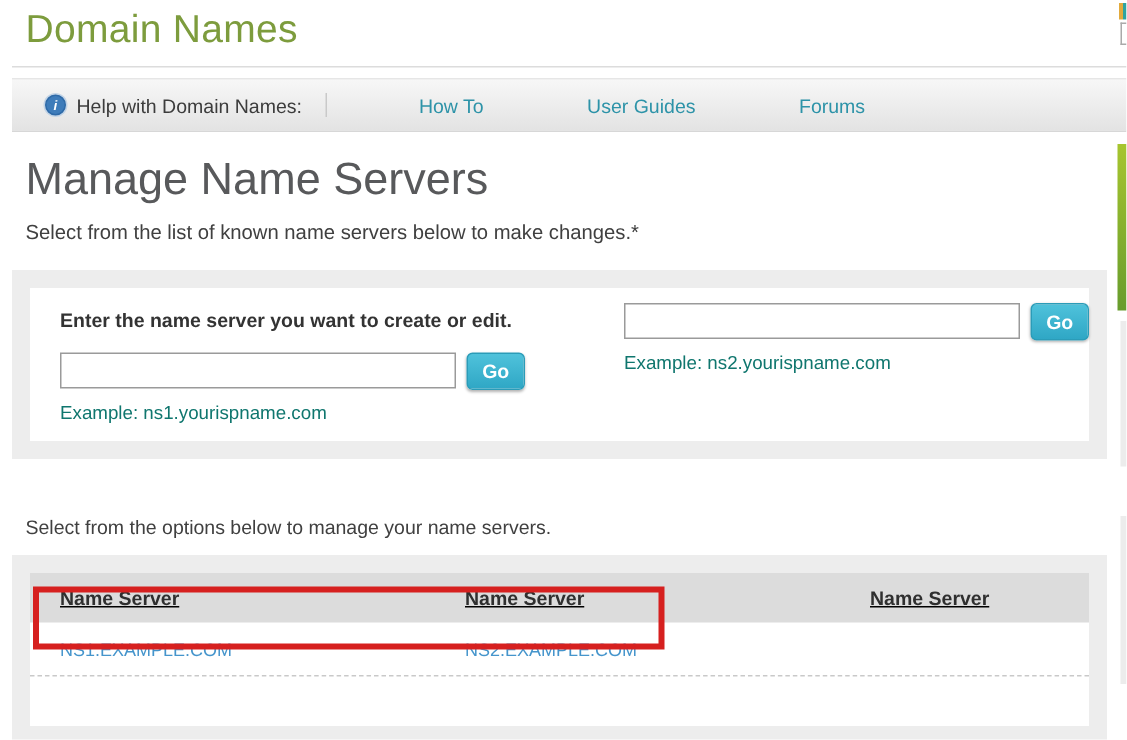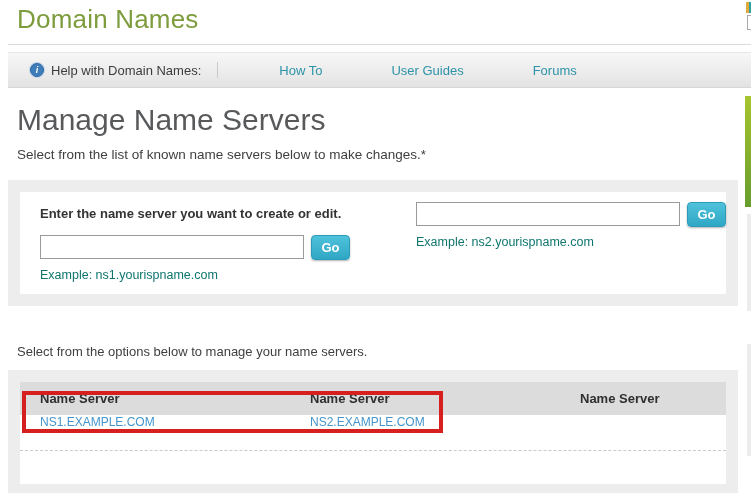--- a/index.html
+++ b/index.html
@@ -37,24 +37,24 @@
     background:linear-gradient(#4fc2db,#2fa7c5); color:#fff; font-size:13px; font-weight:bold;
     box-shadow:0 1px 2px rgba(0,0,0,.3); cursor:pointer; }
   .example-text { color:#0f766e; font-size:12.5px; margin-top:8px; }
 
   
   .options-text { color:#404040; font-size:13px; margin:38px 0 0 17px; }
 
   
   .table-panel { margin:11px 0 0 8px; width:730px; background:#ededed; padding:12px; }
   .table-inner { background:#fff; }
-  .thead-row { display:flex; align-items:center; height:33px; background:#dcdcdc; }
+  .thead-row { display:flex; align-items:center; height:33px; background:#dcdcdc;text-decoration:underline; }
   .th { font-size:13px; font-weight:bold; color:#2f2f2f; padding-left:20px; }
   .col1 { width:270px; } .col2 { width:270px; } .col3 { width:166px; }
-  .tbody-row { display:flex; align-items:flex-start; height:36px; border-bottom:1px dashed #c9c9c9; }
+  .tbody-row { display:flex; align-items:center; height:36px; border-bottom:1px dashed #c9c9c9; }
   .tbody-row.empty { height:33px; border-bottom:none; }
   .cell { font-size:12px; padding-left:20px; }
   .ns-link { color:#4595cc; text-decoration:none; cursor:pointer; }
 
   
   .annotation-box { position:absolute; left:22px; top:391px; width:421px; height:42px;
     border:4px solid #d6201f; pointer-events:none; }
 
   
   .cut { position:absolute; }

